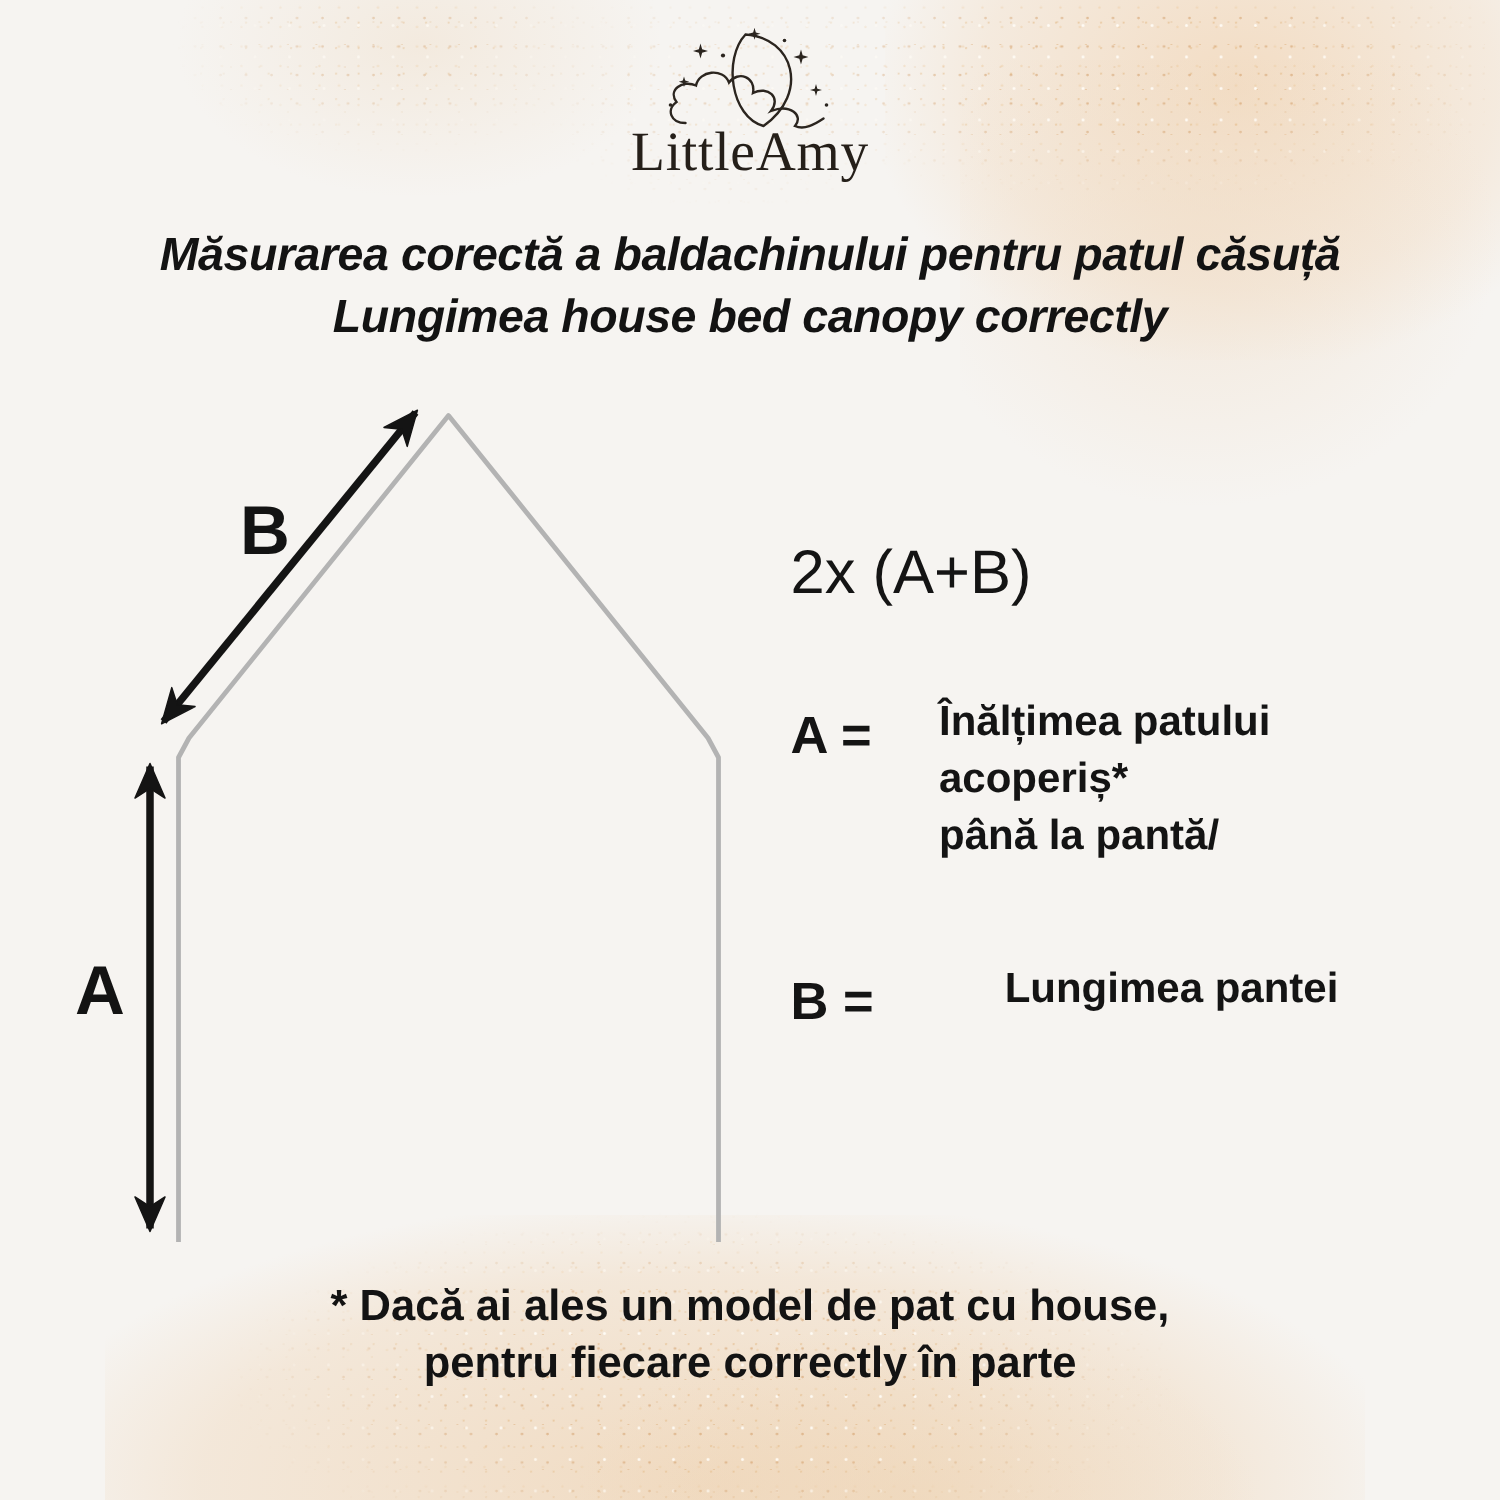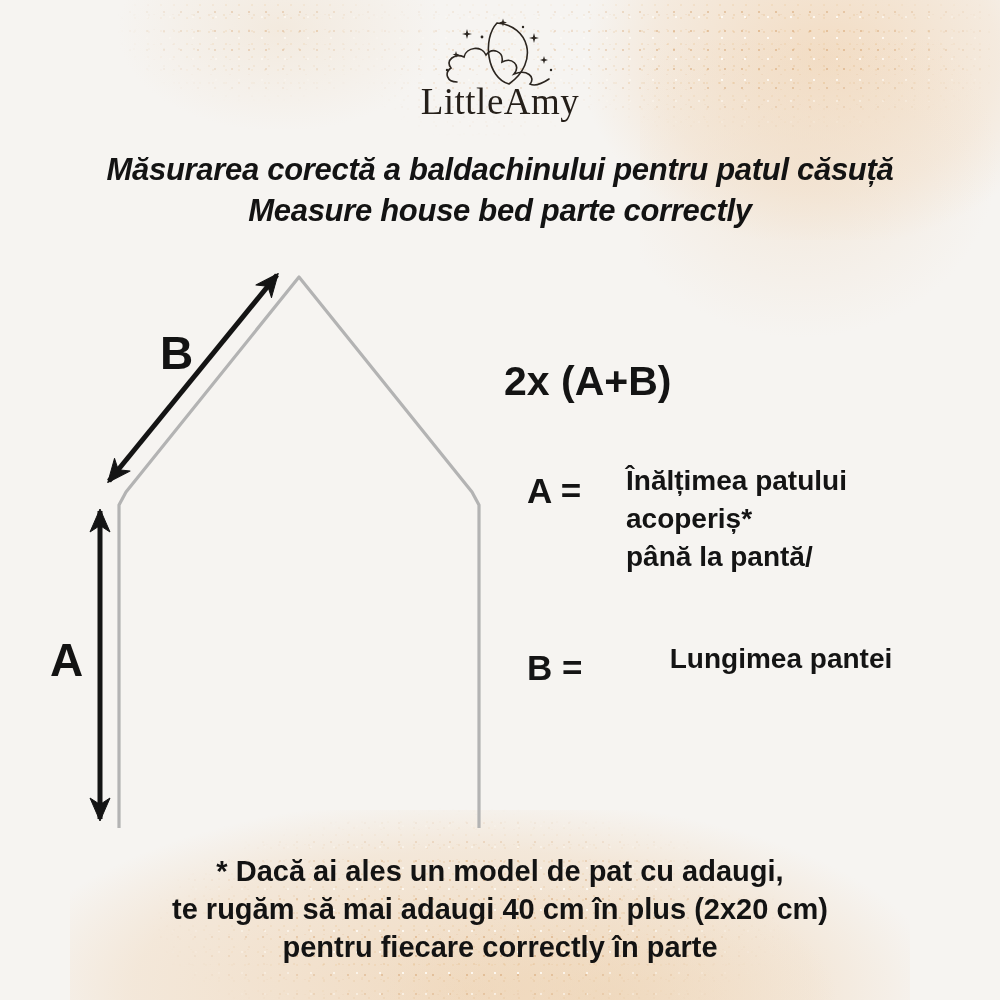--- a/index.html
+++ b/index.html
@@ -83,21 +83,21 @@
   
   .diagram-svg { position: absolute; left: 0; top: 0; width: 1000px; height: 1000px; }
 
   .arrow-label {
     position: absolute; font-size: 46px; font-weight: 700; color: #131313;
   }
   .label-a { left: 50px;  top: 633px; }
   .label-b { left: 160px; top: 326px; }
 
   
-  .formula { position: absolute; left: 504px; top: 358px; font-size: 41px; font-weight: 700; }
+  .formula { position: absolute; left: 527px; top: 358px; font-size: 41px; font-weight: 400; }
   .def-symbol { position: absolute; left: 527px; font-size: 35px; font-weight: 700; }
   .def-symbol-a { top: 471px; }
   .def-symbol-b { top: 648px; }
   .def-text { position: absolute; left: 626px; width: 310px; font-size: 28px; font-weight: 700; line-height: 38px; }
   .def-text-a { top: 462px; }
   .def-text-b { top: 640px; text-align: center; }
 
   
   .footnote {
     position: absolute; left: 0; right: 0; top: 852px;
@@ -134,21 +134,21 @@
       <circle cx="45" cy="19" r="1.4"></circle>
       <circle cx="86" cy="9" r="1.2"></circle>
       <circle cx="114" cy="52" r="1.2"></circle>
       <circle cx="10" cy="52" r="1.2"></circle>
     </g>
   </svg>
   <div class="brand-name">LittleAmy</div>
 
   <div class="title">
     <div>Măsurarea corectă a baldachinului pentru patul căsuță</div>
-    <div>Measure house bed parte correctly</div>
+    <div>Lungimea house bed canopy correctly</div>
   </div>
 
   <svg class="diagram-svg" viewBox="0 0 1000 1000">
     <defs>
       <marker id="ah" markerUnits="userSpaceOnUse" markerWidth="28" markerHeight="24" refX="22" refY="11" orient="auto-start-reverse">
         <path d="M1,1 L24,11 L1,21 L7.5,11 Z" fill="#141414" stroke="#141414" stroke-linejoin="round"></path>
       </marker>
     </defs>
 
     <polyline points="119,828 119,505 126,492 299,277 472,492 479,505 479,828" fill="none" stroke="#b3b3b3" stroke-width="3.2" stroke-linejoin="round"></polyline>
@@ -169,18 +169,17 @@
     <div>acoperiș*</div>
     <div>până la pantă/</div>
   </div>
 
   <div class="def-symbol def-symbol-b">B =</div>
   <div class="def-text def-text-b">
     <div>Lungimea pantei</div>
   </div>
 
   <div class="footnote">
-    <div>* Dacă ai ales un model de pat cu adaugi,</div>
-    <div>te rugăm să mai adaugi 40 cm în plus (2x20 cm)</div>
+    <div>* Dacă ai ales un model de pat cu house,</div>
     <div>pentru fiecare correctly în parte</div>
   </div>
 
 </div>
 
 </body></html>

